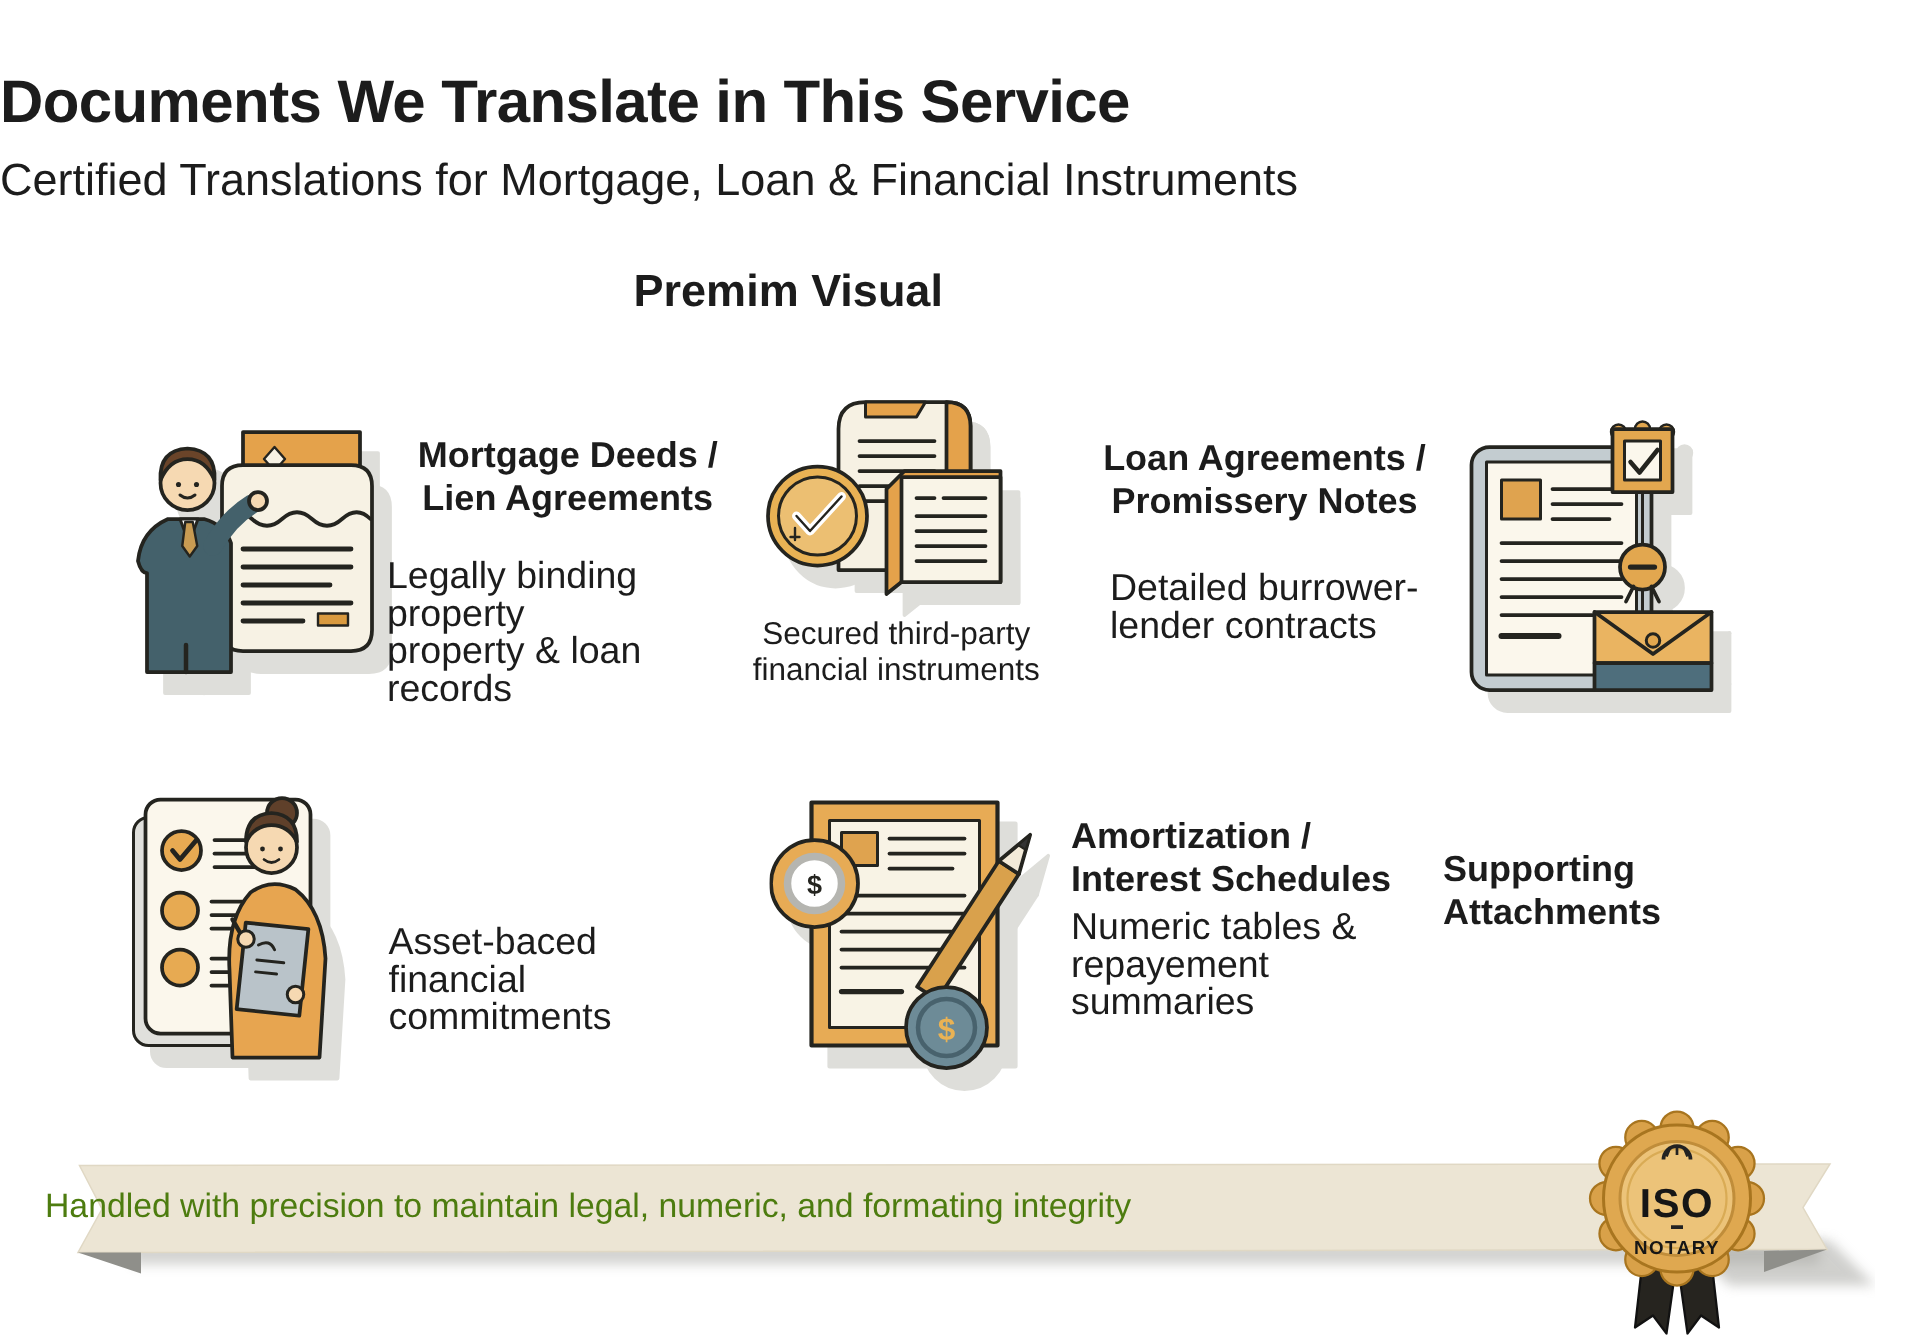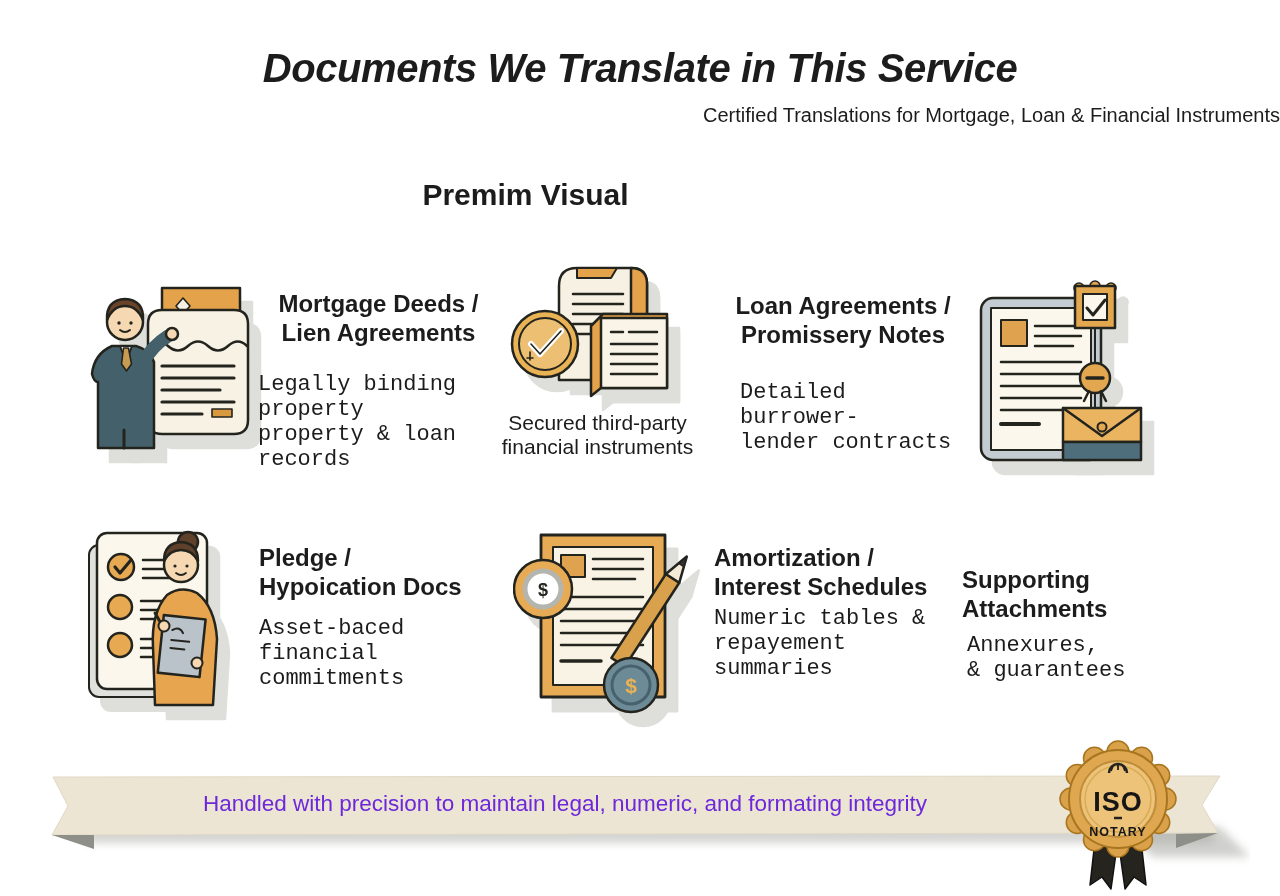--- a/index.html
+++ b/index.html
@@ -3,29 +3,29 @@
 <meta charset="utf-8">
 <style>
   html,body{margin:0;padding:0;background:#ffffff;}
   .page{
     position:relative;width:1280px;height:896px;overflow:hidden;
     background:#ffffff;color:#1c1c1c;
     font-family:"Liberation Sans","DejaVu Sans",sans-serif;
   }
   .abs{position:absolute;}
   .pre{white-space:pre-line;}
-  .title{left:0;top:46px;width:1280px;text-align:center;font-size:40px;font-weight:700;letter-spacing:-0.4px;font-style:italic;}
-  .subtitle{left:0;top:104px;width:1280px;text-align:right;font-size:20px;font-weight:400;}
+  .title{left:0;top:46px;width:1280px;text-align:left;font-size:40px;font-weight:700;letter-spacing:-0.4px;}
+  .subtitle{left:0;top:104px;width:1280px;text-align:left;font-size:30px;font-weight:400;}
   .section-heading{left:0;top:178px;width:1051px;text-align:center;font-size:30px;font-weight:700;}
   .item-heading{font-size:24px;line-height:29px;font-weight:700;}
-  .item-desc{font-size:22px;line-height:25px;font-weight:400;font-family:Liberation Mono, monospace;}
+  .item-desc{font-size:25px;line-height:25px;font-weight:400;}
   .centered{text-align:center;margin-left:16px;}
   .icon-caption{font-size:21px;line-height:24px;text-align:center;}
   .icon{filter:drop-shadow(12px 14px 0 #dedeDA);}
-  .banner-text{left:30px;top:791px;width:1070px;text-align:center;font-size:22.5px;color:#6d28d9;z-index:3;}
+  .banner-text{left:30px;top:791px;width:1070px;font-size:22.5px;color:#4d7c0f;z-index:3;}
   svg text{font-family:"Liberation Sans","DejaVu Sans",sans-serif;}
 </style>
 </head>
 <body>
 
 <div class="page">
 
   <h1 class="abs title" style="margin:0;">Documents We Translate in This Service</h1>
   <div class="abs subtitle">Certified Translations for Mortgage, Loan &amp; Financial Instruments</div>
   <h2 class="abs section-heading" style="margin:0;">Premim Visual</h2>
@@ -164,22 +164,20 @@
           <rect x="76" y="90" width="42" height="58" fill="#b9c3c9"></rect>
           <path d="M86,104 q7,-5 11,2 M86,114 h18 M86,122 h14" stroke-width="2"></path>
         </g>
         <path d="M70,86 l8,14" stroke-width="3"></path>
         <circle cx="79" cy="99" r="5.5" fill="#f6d9b2" stroke-width="2"></circle>
         <circle cx="112" cy="136" r="5.5" fill="#f6d9b2" stroke-width="2"></circle>
       </g>
     </svg>
   </div>
 
-  <div class="abs item-heading pre" style="left:259px;top:543px;width:230px;">Pledge /
-Hypoication Docs</div>
   <div class="abs item-desc pre" style="left:259px;top:616px;width:230px;">Asset-baced
 financial commitments</div>
 
   <div class="abs icon" style="left:513px;top:527px;width:190px;height:188px;">
     <svg viewBox="0 0 190 188" width="190" height="188">
       <g fill="none" stroke="#24241f" stroke-width="2.8" stroke-linejoin="round" stroke-linecap="round">
         <rect x="28" y="8" width="124" height="162" fill="#e7ab55"></rect>
         <rect x="40" y="20" width="100" height="138" fill="#f8f3e5" stroke-width="2"></rect>
         <rect x="48" y="28" width="24" height="22" fill="#dfa34f" stroke-width="2"></rect>
         <line x1="80" y1="32" x2="130" y2="32" stroke-width="2.5"></line>
@@ -208,22 +206,20 @@
     </svg>
   </div>
 
   <div class="abs item-heading pre" style="left:714px;top:543px;width:230px;">Amortization /
 Interest Schedules</div>
   <div class="abs item-desc pre" style="left:714px;top:606px;width:230px;">Numeric tables &amp;
 repayement summaries</div>
 
   <div class="abs item-heading pre" style="left:962px;top:565px;width:200px;">Supporting
 Attachments</div>
-  <div class="abs item-desc pre" style="left:967px;top:633px;width:200px;">Annexures,
-&amp; guarantees</div>
 
   <div class="abs" style="left:28px;top:765px;width:1222px;height:110px;z-index:1;">
     <svg viewBox="0 0 1222 110" width="1222" height="110">
       <defs>
         <filter id="bblur" x="-20%" y="-80%" width="140%" height="300%">
           <feGaussianBlur stdDeviation="4"></feGaussianBlur>
         </filter>
       </defs>
       <rect x="60" y="62" width="1125" height="16" fill="#9f9f9a" opacity="0.45" filter="url(#bblur)"></rect>
       <polygon points="1095,64 1192,62 1222,92 1125,92" fill="#a9a9a4" opacity="0.55" filter="url(#bblur)"></polygon>

